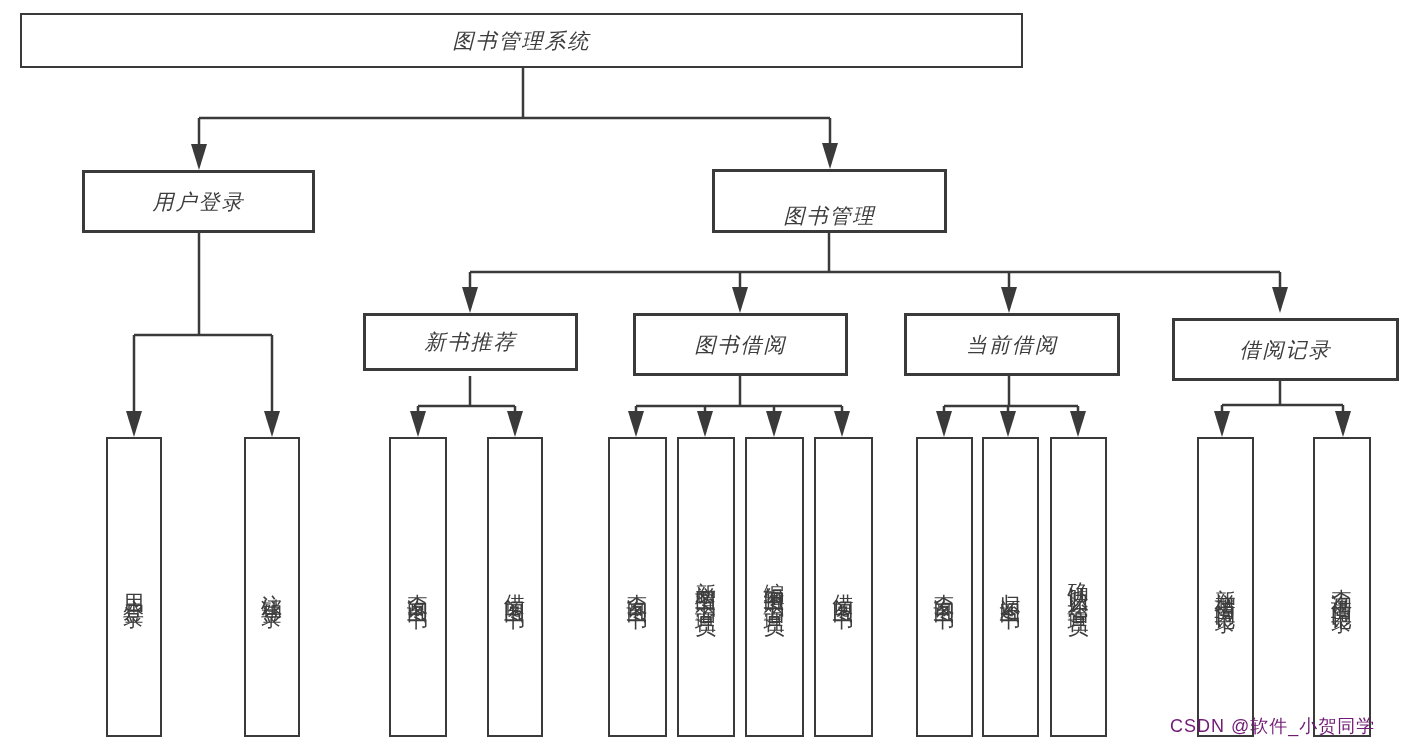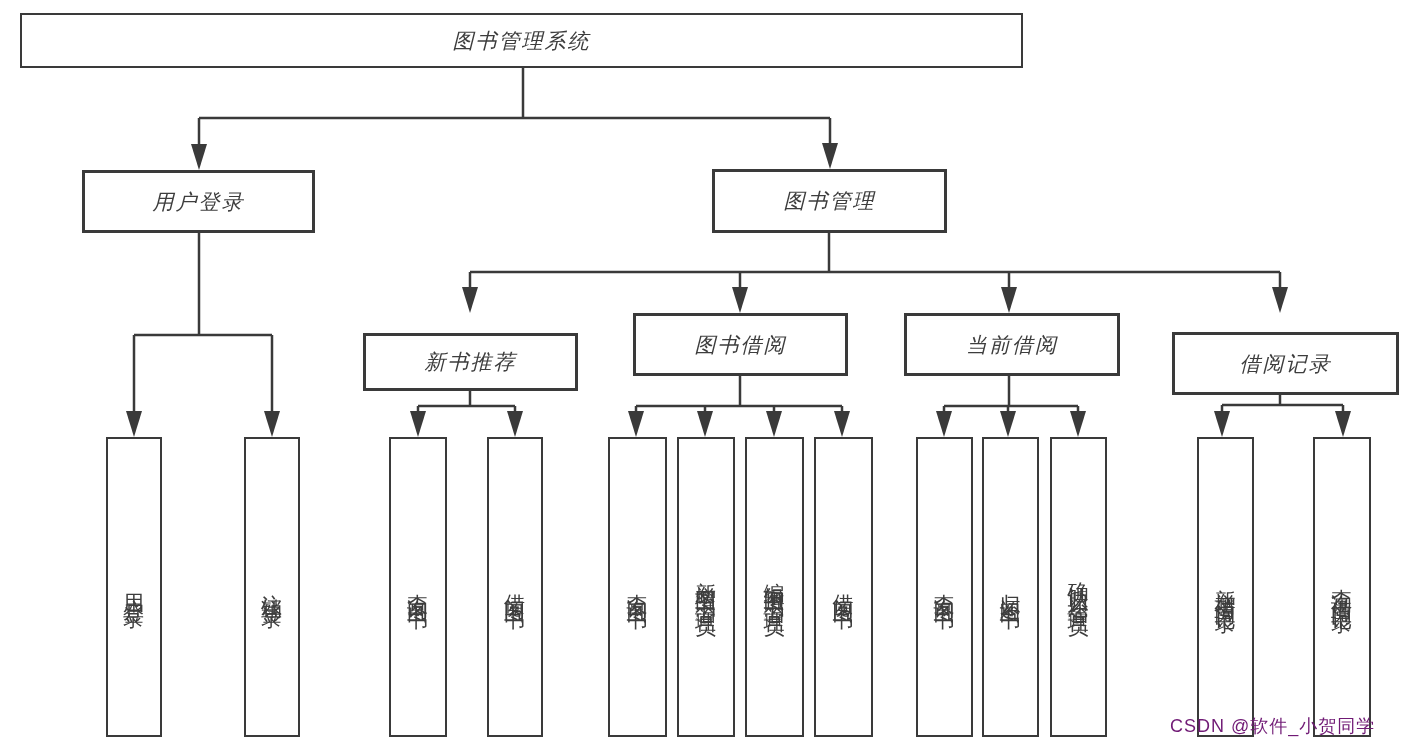--- a/index.html
+++ b/index.html
@@ -131,34 +131,34 @@
     </g>
   </svg>
 
   <div class="node" style="left:20px; top:13px; width:1003px; height:55px;">
     <span class="h-label">图书管理系统</span>
   </div>
 
   <div class="node heavy" style="left:82px; top:170px; width:233px; height:63px;">
     <span class="h-label">用户登录</span>
   </div>
-  <div class="node heavy" style="left:712px; top:169px; width:235px; height:64px;">
+  <div class="node heavy" style="left:712px; top:169px; width:235px; height:64px;align-items:flex-end;">
     <span class="h-label">图书管理</span>
   </div>
 
-  <div class="node heavy" style="left:363px; top:313px; width:215px; height:58px;margin-top:20px;">
+  <div class="node heavy" style="left:363px; top:313px; width:215px; height:58px;">
     <span class="h-label">新书推荐</span>
   </div>
   <div class="node heavy" style="left:904px; top:313px; width:216px; height:63px;">
     <span class="h-label">当前借阅</span>
   </div>
   <div class="node heavy" style="left:633px; top:313px; width:215px; height:63px;">
     <span class="h-label">图书借阅</span>
   </div>
-  <div class="node heavy" style="left:1172px; top:332px; width:227px; height:63px;">
+  <div class="node heavy" style="left:1172px; top:318px; width:227px; height:63px;">
     <span class="h-label">借阅记录</span>
   </div>
 
   <div class="node v-node" style="left:106px; top:437px; width:56px; height:300px;">
     <span>用户登录</span>
   </div>
   <div class="node v-node" style="left:244px; top:437px; width:56px; height:300px;">
     <span>注销登录</span>
   </div>
 

